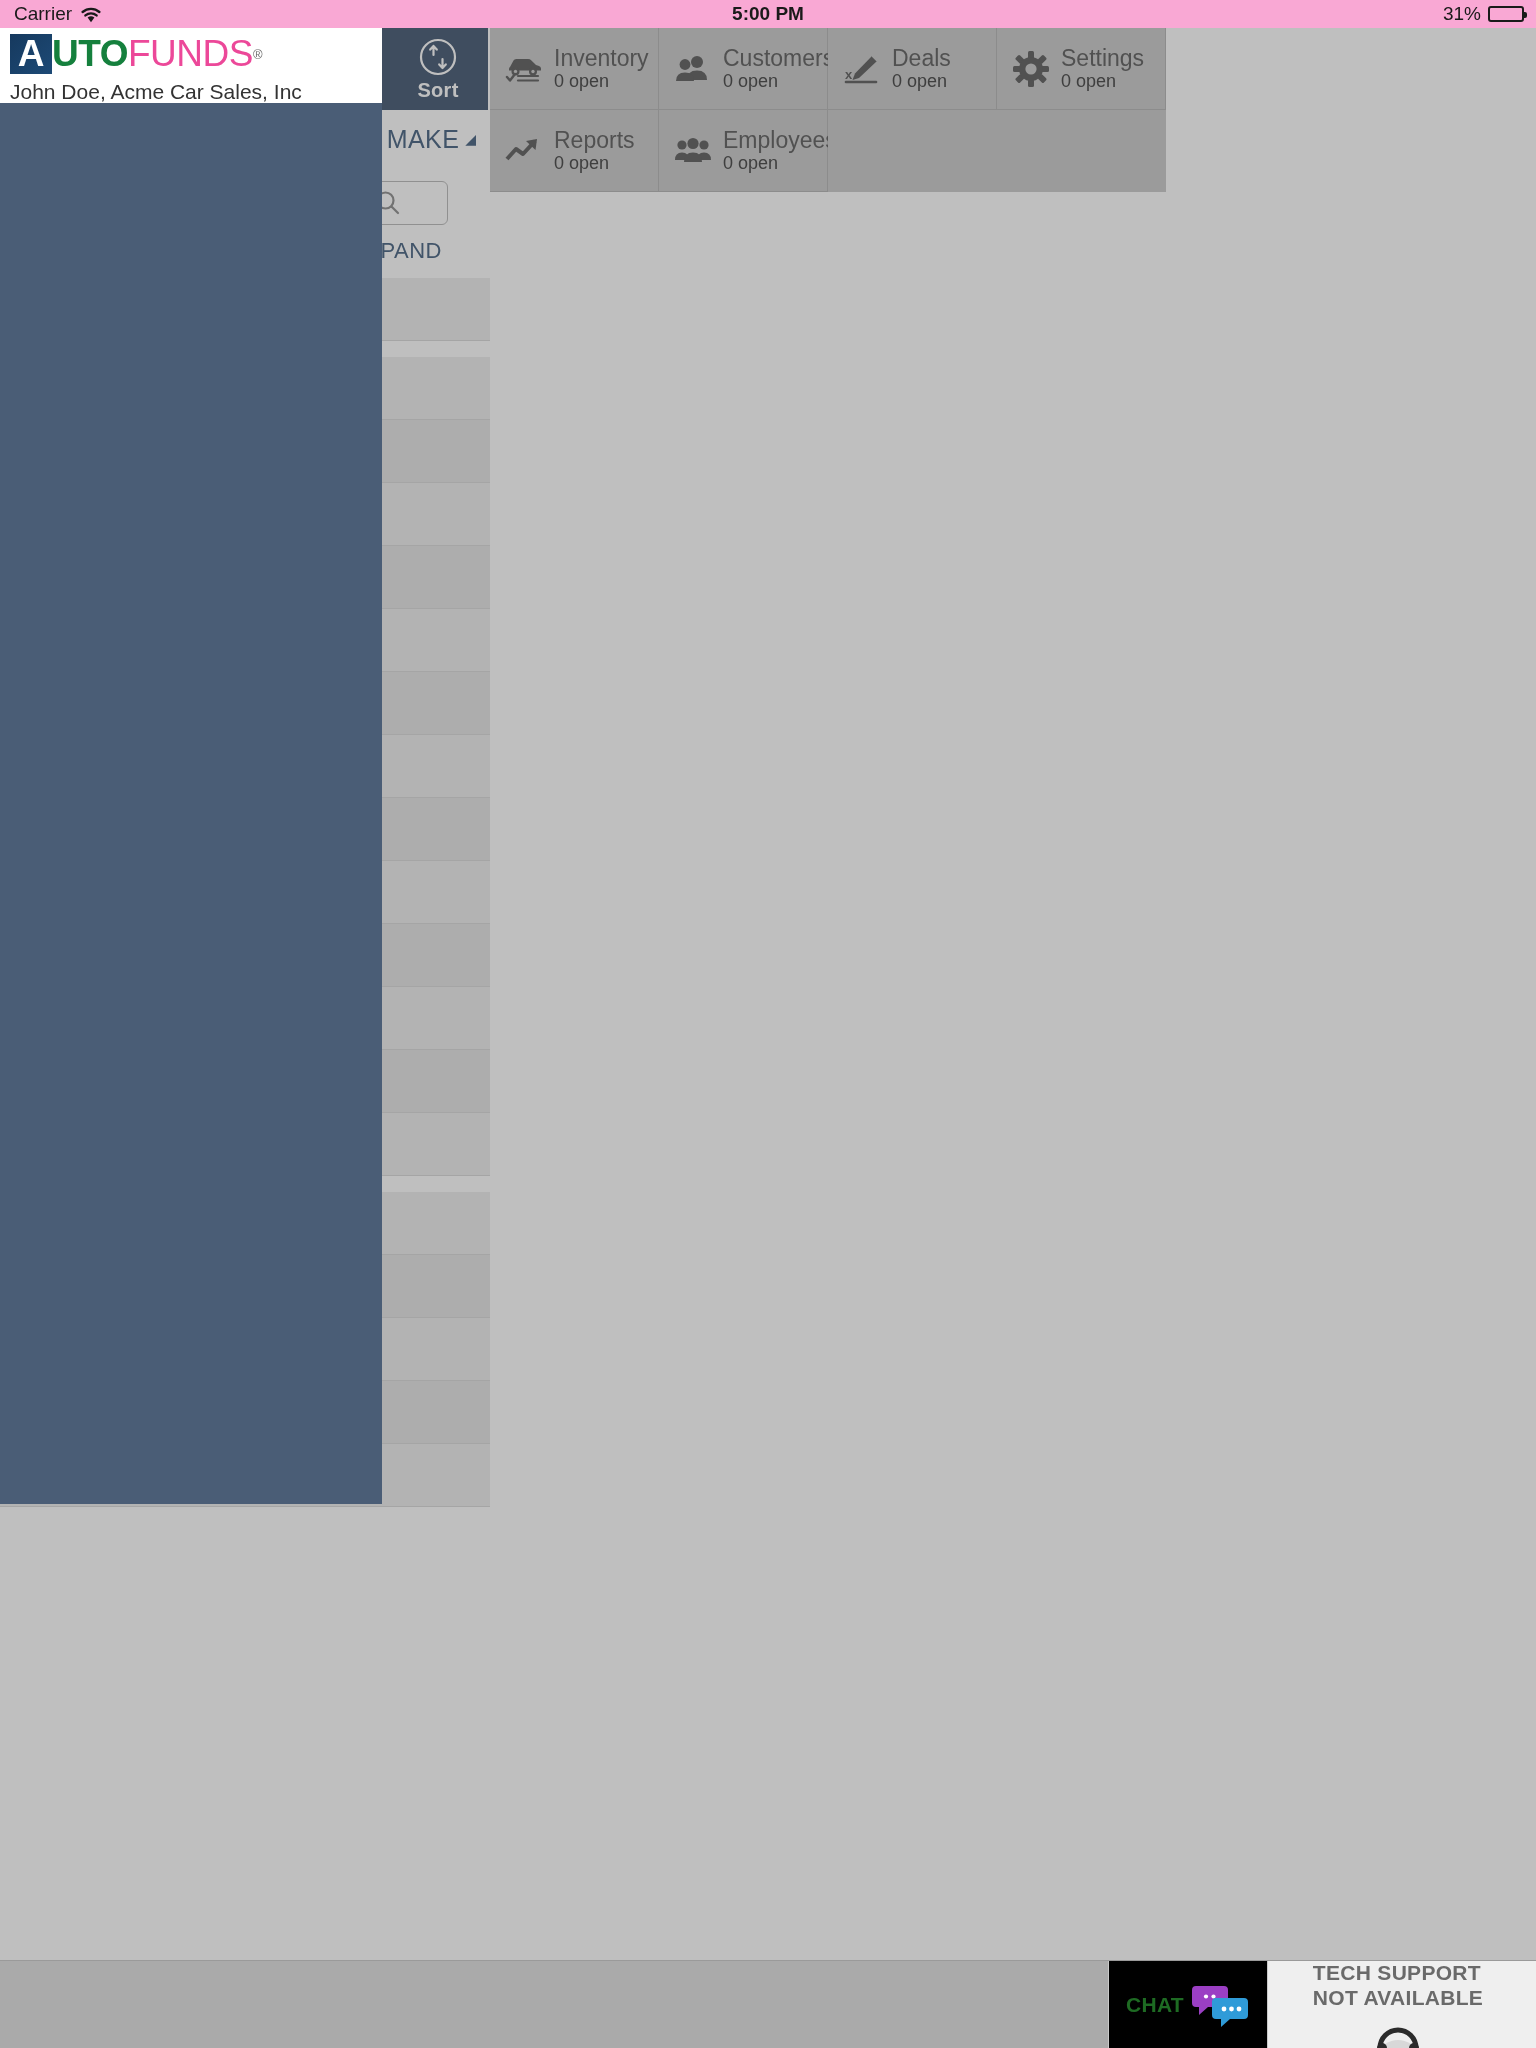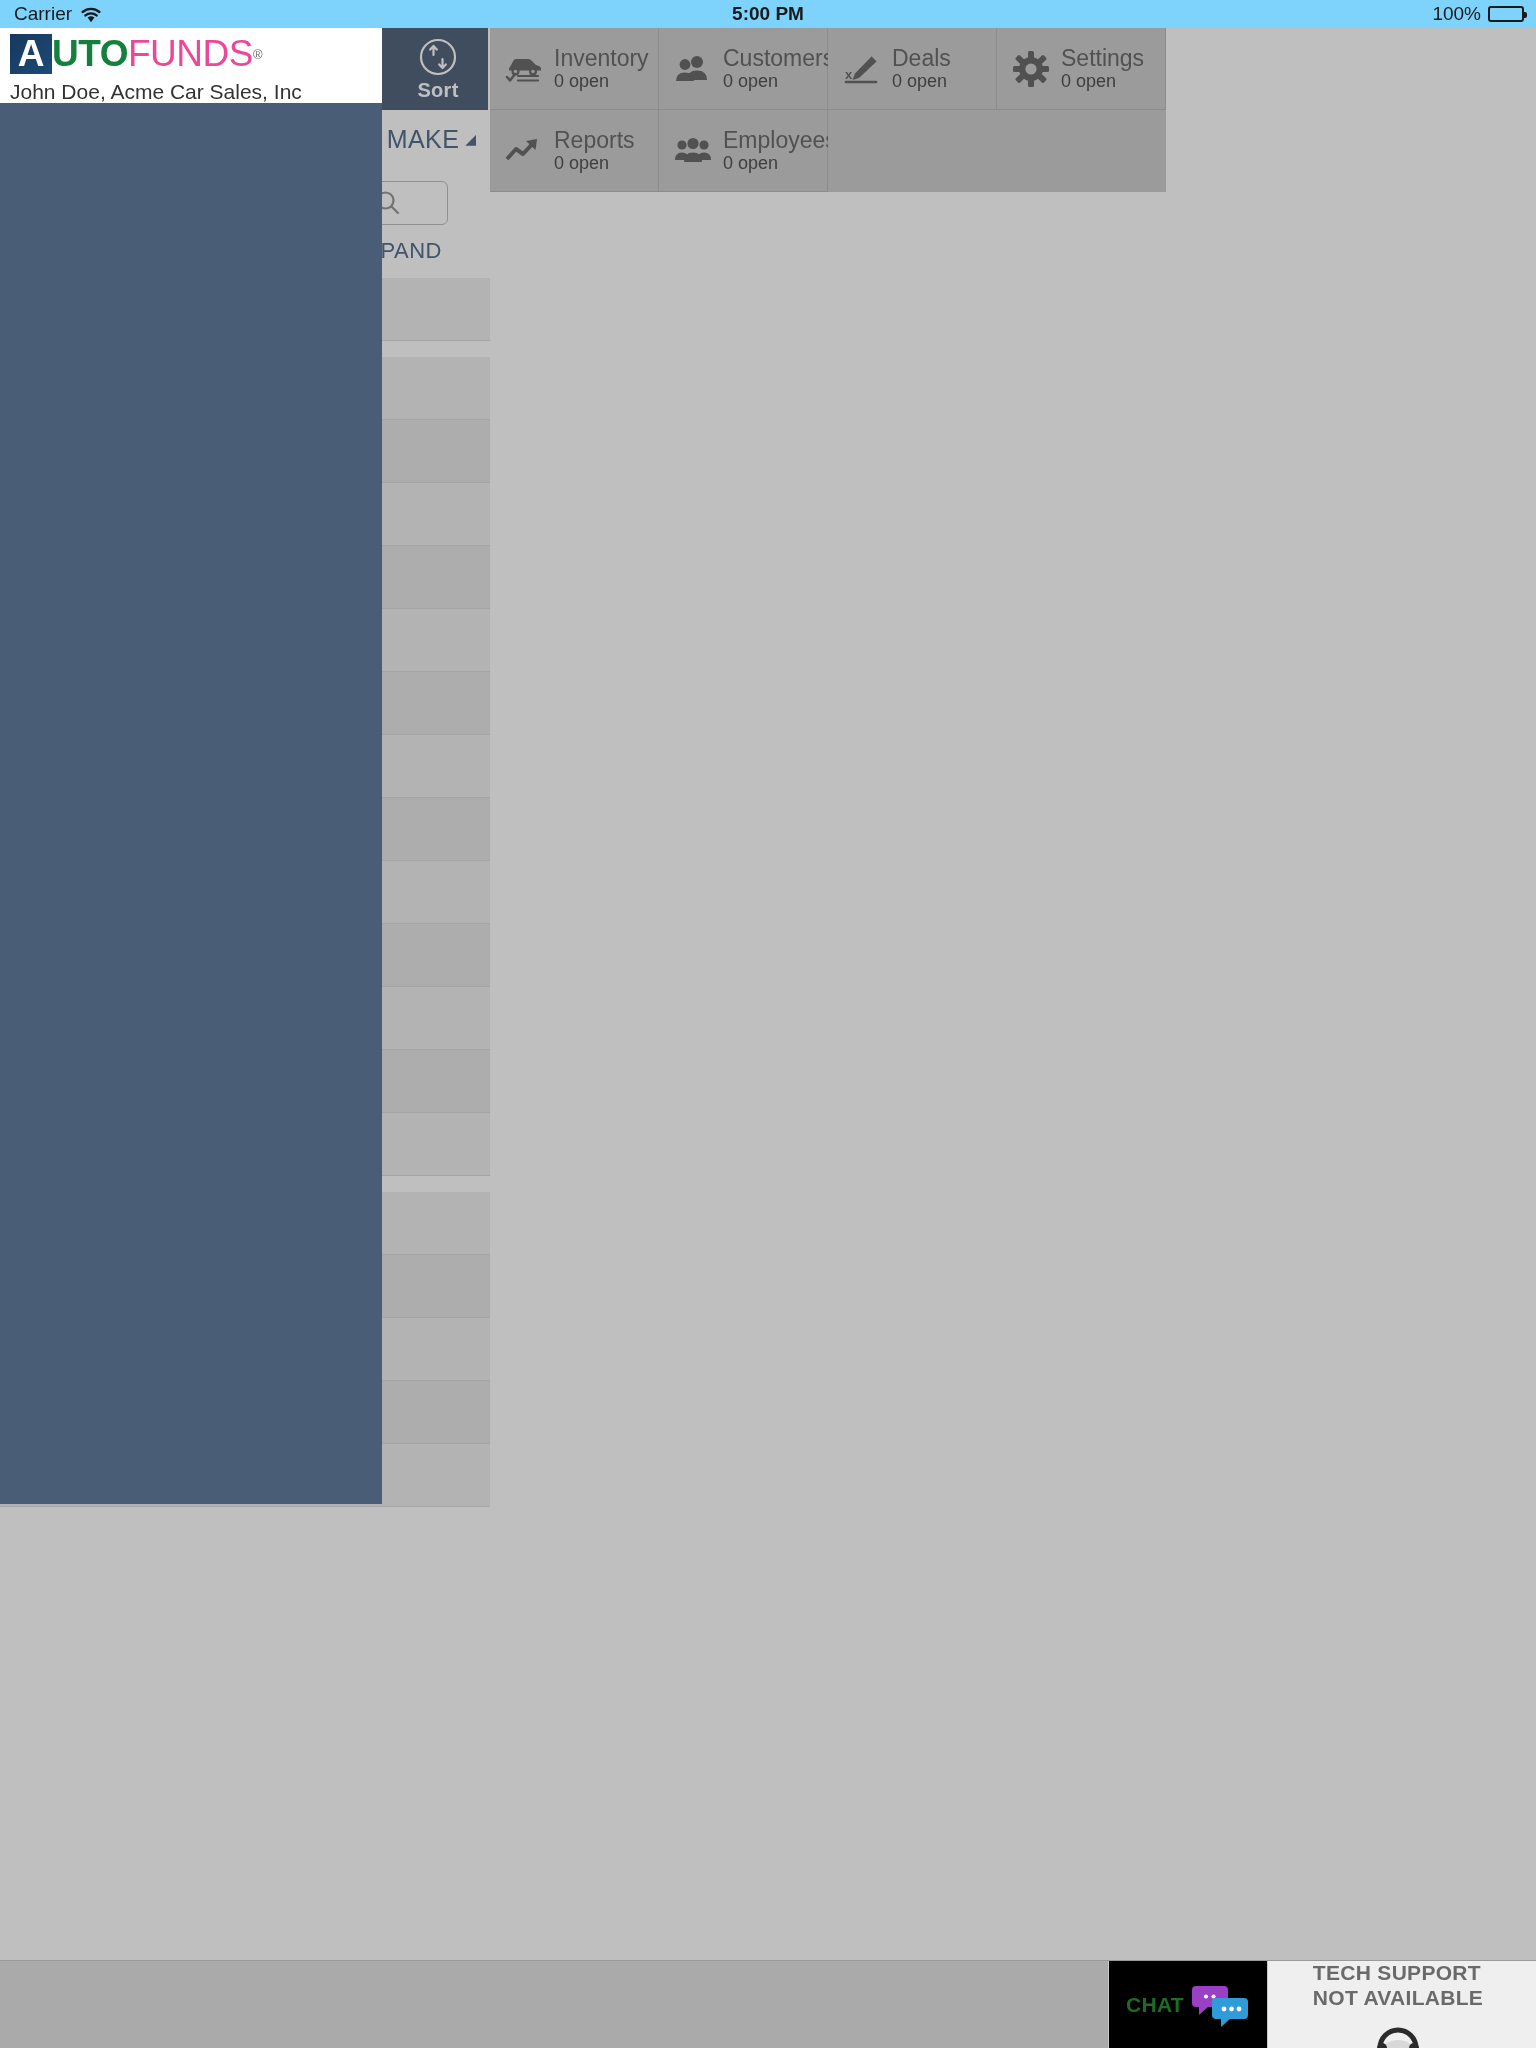--- a/index.html
+++ b/index.html
@@ -6,21 +6,21 @@
   html,body {
     width:1536px; height:2048px;
     font-family:"Liberation Sans", sans-serif;
     background:#ffffff; overflow:hidden;
   }
   #root { position:relative; width:1536px; height:2048px; }
 
   
   .statusbar {
     position:absolute; left:0; top:0; width:1536px; height:28px;
-    background:#7dd3fc; display:flex; align-items:center;
+    background:#f9a8d4; display:flex; align-items:center;
     font-size:19px; color:#1a1a1a;
   }
   .sb-left { position:absolute; left:14px; display:flex; align-items:center; gap:8px; }
   .sb-center { position:absolute; left:0; width:1536px; text-align:center; font-weight:bold; }
   .sb-right { position:absolute; right:12px; display:flex; align-items:center; gap:7px; }
   .battery {
     width:36px; height:16px; border:2px solid #1a1a1a; border-radius:3px;
     position:relative; padding:1px;
   }
   .battery::after {
@@ -140,21 +140,21 @@
       <span>
         <svg width="22" height="17" viewBox="0 0 22 17">
           <path d="M11 16.2 L7.6 11.6 a5.8 5.8 0 0 1 6.8 0 Z" fill="#1a1a1a"></path>
           <path d="M2.6 6.0 a13 13 0 0 1 16.8 0" stroke="#1a1a1a" stroke-width="2.4" fill="none" stroke-linecap="round"></path>
           <path d="M5.4 9.4 a9 9 0 0 1 11.2 0" stroke="#1a1a1a" stroke-width="2.4" fill="none" stroke-linecap="round"></path>
         </svg>
       </span>
     </div>
     <div class="sb-center">5:00 PM</div>
     <div class="sb-right">
-      <span>100%</span>
+      <span>31%</span>
       <span class="battery">
         <span class="battery-fill"></span>
       </span>
     </div>
   </div>
 
   <div class="page">
 
     <div class="topbar">
 

